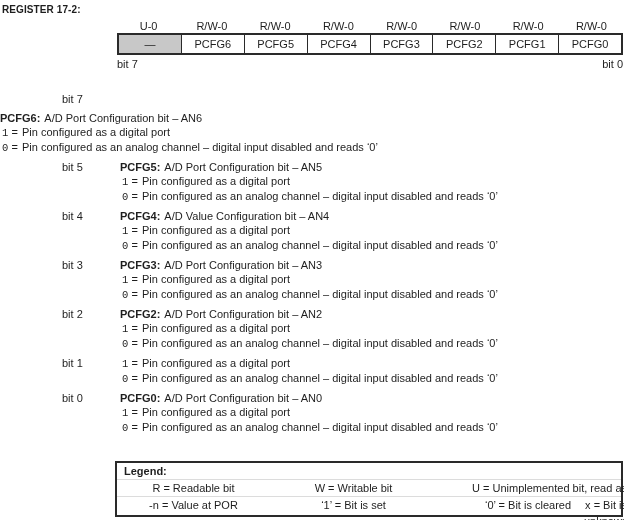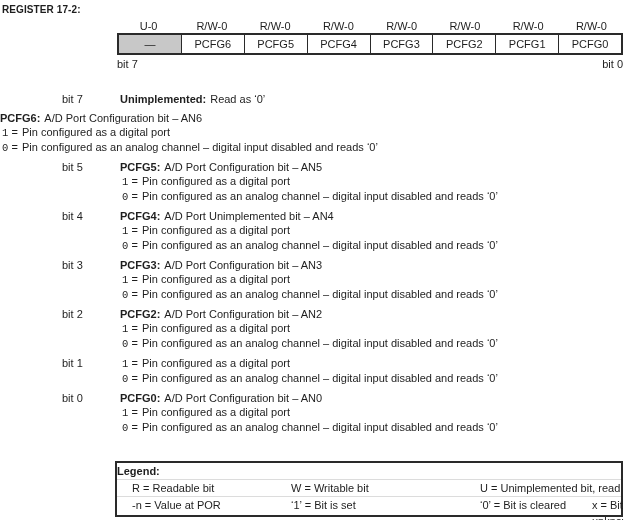--- a/index.html
+++ b/index.html
@@ -29,22 +29,22 @@
   .bit-row { display:flex; margin-bottom:5px; }
   .blabel { width:58px; margin-left:62px; flex:none; font-size:11px; line-height:14px; }
   .bdesc { font-size:11px; line-height:14px; }
   .bname { font-weight:bold; margin-right:4px; }
   .vline { display:flex; padding-left:2px; }
   .vpre { width:20px; flex:none; }
   .digit { font-family:"Liberation Mono","DejaVu Sans Mono",monospace; font-size:10.5px; }
 
   
   .legend { position:absolute; left:115px; top:461px; width:508px; height:56px; border:2px solid #2a2a2a; font-size:11px; background:#fff; }
-  .lg-title { font-weight:bold; height:17px; line-height:16px; border-bottom:1px solid #dcdcdc; }
-  .lg-row { display:flex; height:17px; line-height:16px; padding-left:15px; }
+  .lg-title { font-weight:bold; height:17px; line-height:16px; padding-left:7px; border-bottom:1px solid #dcdcdc; }
+  .lg-row { display:flex; height:17px; line-height:16px; padding-left:7px;text-align:center; }
   .lg-row.mid { border-bottom:1px solid #dcdcdc; }
   .lc1 { width:139px; flex:none; }
   .lc2 { width:141px; flex:none;margin-left:20px; }
   .lc3 { width:112px; flex:none;margin-left:48px; }
   .lc3.wide { width:auto; }
 </style>
 </head>
 <body>
 
 <div class="title-row">
@@ -75,23 +75,20 @@
   <div class="bitends">
     <span>bit 7</span>
     <span>bit 0</span>
   </div>
 </div>
 
 <div class="bits">
 
   <div class="bit-row">
     <div class="blabel">bit 7</div>
-    <div class="bdesc">
-      <div><span class="bname">Unimplemented:</span><span>Read as ‘0’</span></div>
-    </div>
   </div>
 
   <div class="bit-row">
     <div class="bdesc">
       <div><span class="bname">PCFG6:</span><span>A/D Port Configuration bit – AN6</span></div>
       <div class="vline">
           <span class="vpre"><span class="digit">1</span> <span>=</span></span>
           <span>Pin configured as a digital port</span>
         </div>
       <div class="vline">
@@ -112,21 +109,21 @@
       <div class="vline">
           <span class="vpre"><span class="digit">0</span> <span>=</span></span>
           <span>Pin configured as an analog channel – digital input disabled and reads ‘0’</span>
         </div>
     </div>
   </div>
 
   <div class="bit-row">
     <div class="blabel">bit 4</div>
     <div class="bdesc">
-      <div><span class="bname">PCFG4:</span><span>A/D Port Unimplemented bit – AN4</span></div>
+      <div><span class="bname">PCFG4:</span><span>A/D Value Configuration bit – AN4</span></div>
       <div class="vline">
           <span class="vpre"><span class="digit">1</span> <span>=</span></span>
           <span>Pin configured as a digital port</span>
         </div>
       <div class="vline">
           <span class="vpre"><span class="digit">0</span> <span>=</span></span>
           <span>Pin configured as an analog channel – digital input disabled and reads ‘0’</span>
         </div>
     </div>
   </div>

